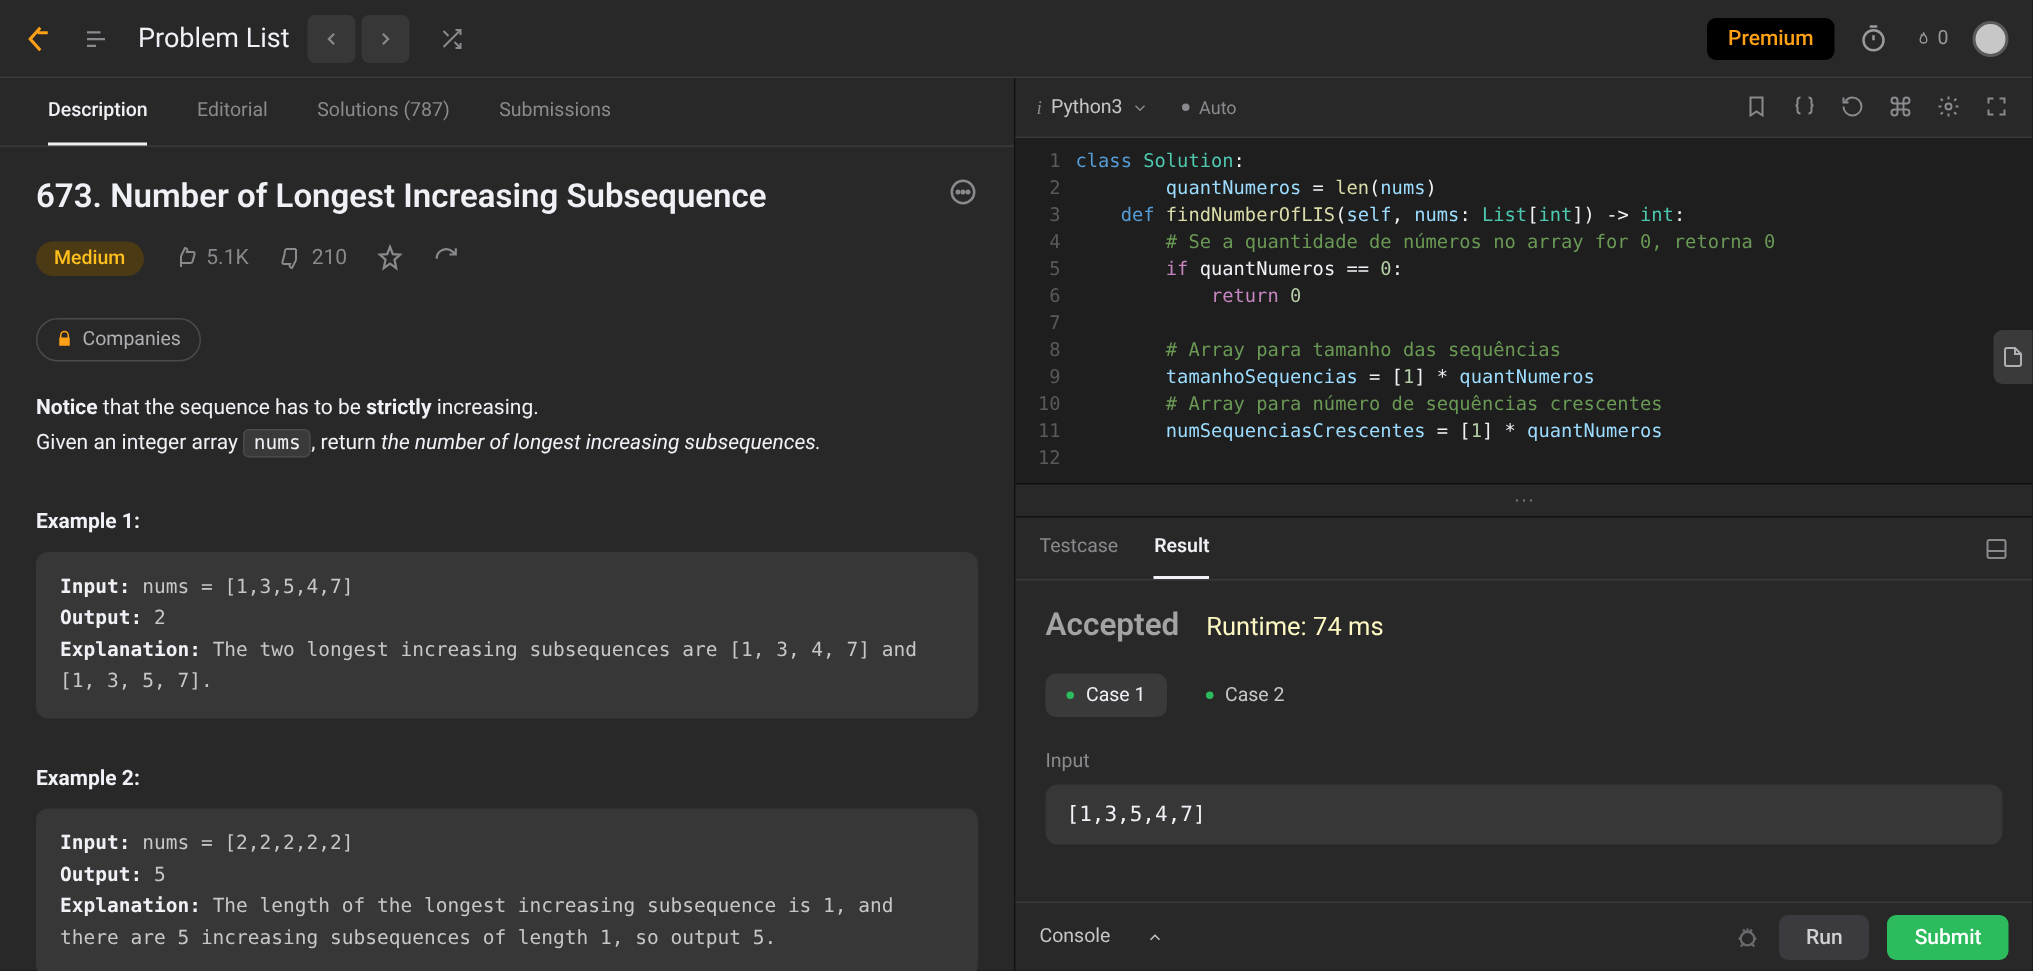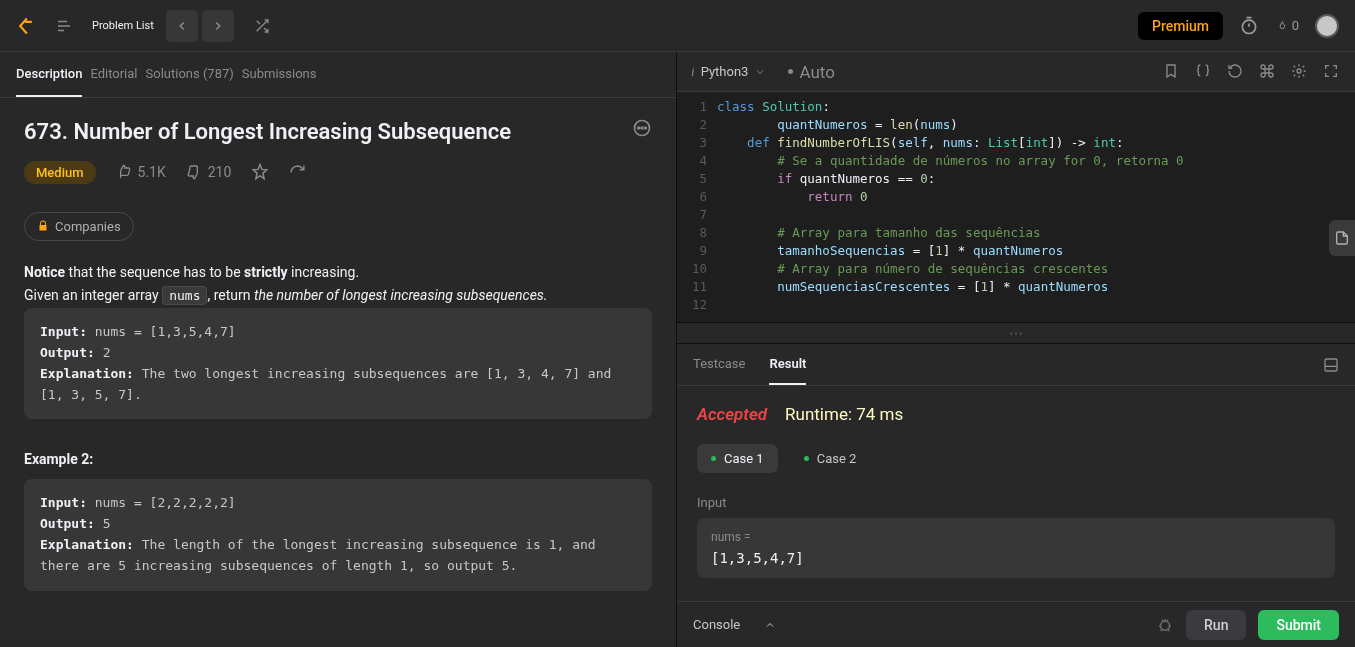--- a/index.html
+++ b/index.html
@@ -21,21 +21,21 @@
   border-bottom: 1px solid #3a3a3a;
 }
 .logo { width: 20px; height: 20px; color: #ffa116; }
 .topbar-icon-btn {
   width: 32px; height: 32px;
   display: flex; align-items: center; justify-content: center;
   border-radius: 5px;
   color: #8a8a8e;
   cursor: pointer;
 }
-.topbar-title { font-size: 11px; color: #eff1f6; }
+.topbar-title { font-size: 18px; color: #eff1f6; }
 .nav-group { display: flex; gap: 4px; }
 .nav-btn {
   width: 32px; height: 32px;
   background: #373737;
   border-radius: 5px;
   display: flex; align-items: center; justify-content: center;
   color: #8a8a8e;
   cursor: pointer;
 }
 .topbar-right { margin-left: auto; display: flex; align-items: center; gap: 16px; }
@@ -49,23 +49,23 @@
   cursor: pointer;
 }
 .topbar-right-icon { color: #9a9a9e; width: 22px; height: 22px; cursor: pointer; display:flex;align-items:center;gap:4px;}
 .avatar { width: 24px; height: 24px; border-radius: 50%; background: #c7c7c7; border: 2px solid #5a5a5a; cursor: pointer; }
 
 .main-split { display: flex; height: calc(100% - 52px); }
 .left-panel { width: 677px; background: #282828; display: flex; flex-direction: column; border-right: 1px solid #0f0f0f;}
 
 .tabs-row {
   display: flex;
-  padding: 0 16px;
+  padding: 0 32px;
   border-bottom: 1px solid #3a3a3a;
-  gap: 8px;
+  gap: 33px;
 }
 .tab {
   padding: 14px 0;
   font-size: 13px;
   color: #8a8a8e;
   cursor: pointer;
   border-bottom: 2px solid transparent;
 }
 .tab.active { color: #eff1f6; border-bottom-color: #eff1f6; font-weight: 500; }
 
@@ -129,21 +129,21 @@
 
 .editor-header {
   height: 40px;
   background: #282828;
   display: flex; align-items: center;
   padding: 0 14px;
   gap: 10px;
   border-bottom: 1px solid #3a3a3a;
 }
 .lang-select { display: flex; align-items: center; gap: 6px; font-size: 13px; color: #c7c7c7; cursor: pointer; }
-.auto-label { display: flex; align-items: center; gap: 6px; font-size: 17px; color: #8a8a8e; margin-left: 12px; }
+.auto-label { display: flex; align-items: center; gap: 6px; font-size: 12px; color: #8a8a8e; margin-left: 12px; }
 .auto-dot { width: 5px; height: 5px; border-radius: 50%; background: #8a8a8e; }
 .editor-icons { margin-left: auto; display: flex; gap: 14px; }
 .editor-icon { width: 18px; height: 18px; color: #8a8a8e; cursor: pointer; }
 
 .code-area {
   flex: 0 0 auto;
   background: #1e1e1e;
   display: flex;
   font-family: Menlo, Consolas, monospace;
   font-size: 12.5px;
@@ -168,21 +168,21 @@
 .collapse-dots { text-align: center; color: #6a6a6e; font-size: 14px; padding: 2px 0; background: #282828; cursor: pointer; border-top:1px solid #0f0f0f;}
 
 .result-panel { flex: 1; background: #282828; display: flex; flex-direction: column; border-top: 1px solid #0f0f0f; overflow:hidden;}
 .result-tabs { display: flex; align-items: center; padding: 0 16px; border-bottom: 1px solid #3a3a3a; gap: 24px; }
 .result-tab { padding: 12px 0; font-size: 13px; color: #8a8a8e; cursor: pointer; border-bottom: 2px solid transparent; }
 .result-tab.active { color: #eff1f6; font-weight: 600; border-bottom-color: #eff1f6; }
 .layout-icon { margin-left: auto; color: #8a8a8e; cursor: pointer; }
 
 .result-body { flex: 1; overflow-y: auto; padding: 18px 20px; }
 .accepted-row { display: flex; align-items: baseline; gap: 18px; }
-.accepted-text { font-size: 17px; font-weight: 600; color: #ef4444; font-style: italic; }
+.accepted-text { font-size: 21px; font-weight: 600; color: #a3a3a3; }
 .runtime-text { font-size: 17px; color: #fef9c3; }
 
 .case-row { display: flex; gap: 12px; margin-top: 20px; }
 .case-pill {
   padding: 7px 14px;
   border-radius: 7px;
   font-size: 13px;
   display: flex; align-items: center; gap: 8px;
   cursor: pointer;
   color: #c7c7c7;
@@ -360,20 +360,21 @@
 
       <div class="desc">
         <p style="margin-top:18px;">
           <strong>Notice</strong><span> that the sequence has to be </span><strong>strictly</strong><span> increasing.</span>
         </p>
         <p>
           <span>Given an integer array </span><code>nums</code><span>, return </span><em>the number of longest increasing subsequences.</em>
         </p>
       </div>
 
+      <div class="example-label">Example 1:</div>
       <div class="example-box"><strong>Input:</strong> <span>nums = [1,3,5,4,7]</span>
 <strong>Output:</strong> <span>2</span>
 <strong>Explanation:</strong> <span>The two longest increasing subsequences are [1, 3, 4, 7] and [1, 3, 5, 7].</span></div>
 
       <div class="example-label">Example 2:</div>
       <div class="example-box"><strong>Input:</strong> <span>nums = [2,2,2,2,2]</span>
 <strong>Output:</strong> <span>5</span>
 <strong>Explanation:</strong> <span>The length of the longest increasing subsequence is 1, and there are 5 increasing subsequences of length 1, so output 5.</span></div>
     </div>
   </div>
@@ -480,21 +481,20 @@
               <span class="case-dot"></span>
               <span>Case 1</span>
             </div>
           <div class="case-pill">
               <span class="case-dot"></span>
               <span>Case 2</span>
             </div>
         </div>
         <div class="section-label">Input</div>
         <div class="value-box">
-          <div class="sublabel">nums =</div>
           <div class="val">[1,3,5,4,7]</div>
         </div>
 
       </div>
     </div>
 
     <div class="footer">
       <div class="console-label">
         <span>Console</span>
         <svg viewBox="0 0 24 24" width="12" height="12" fill="none" stroke="currentColor" stroke-width="2">

